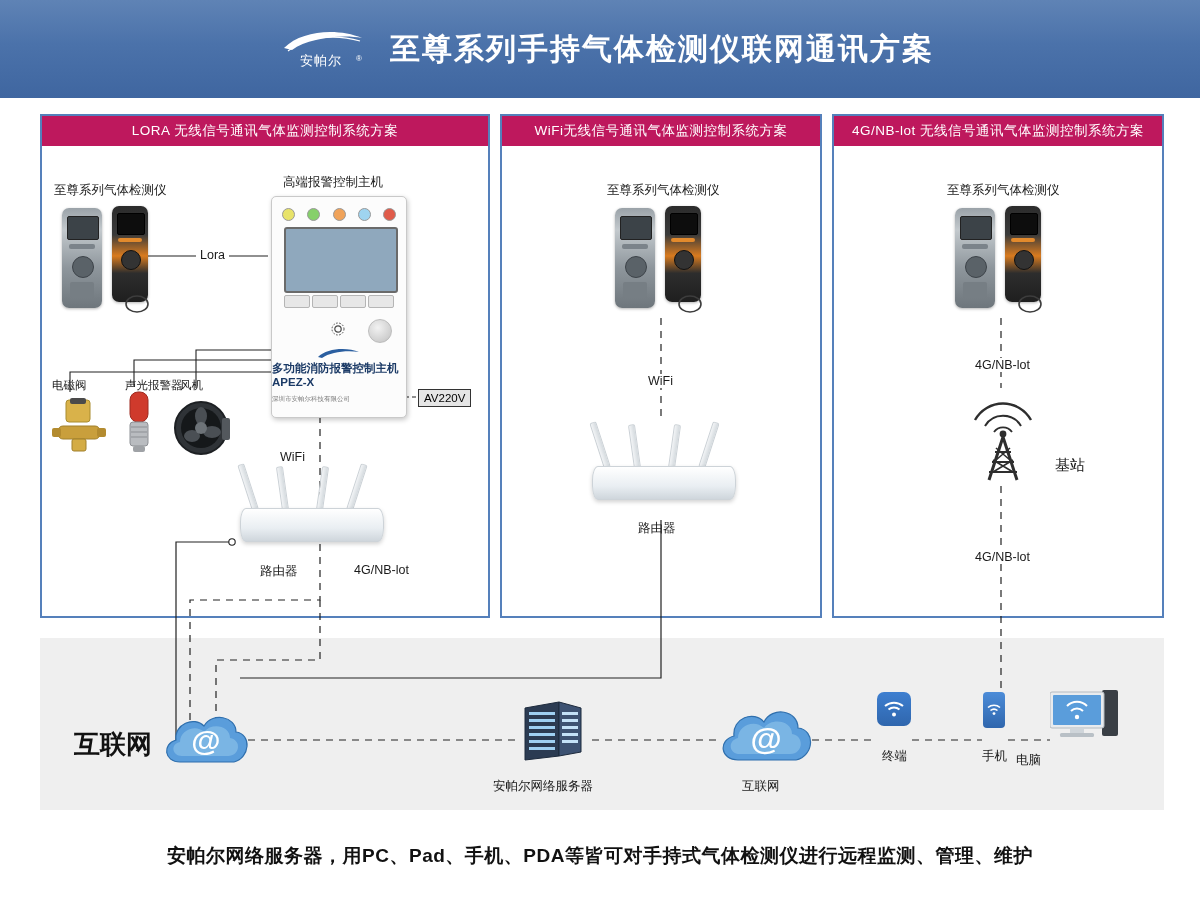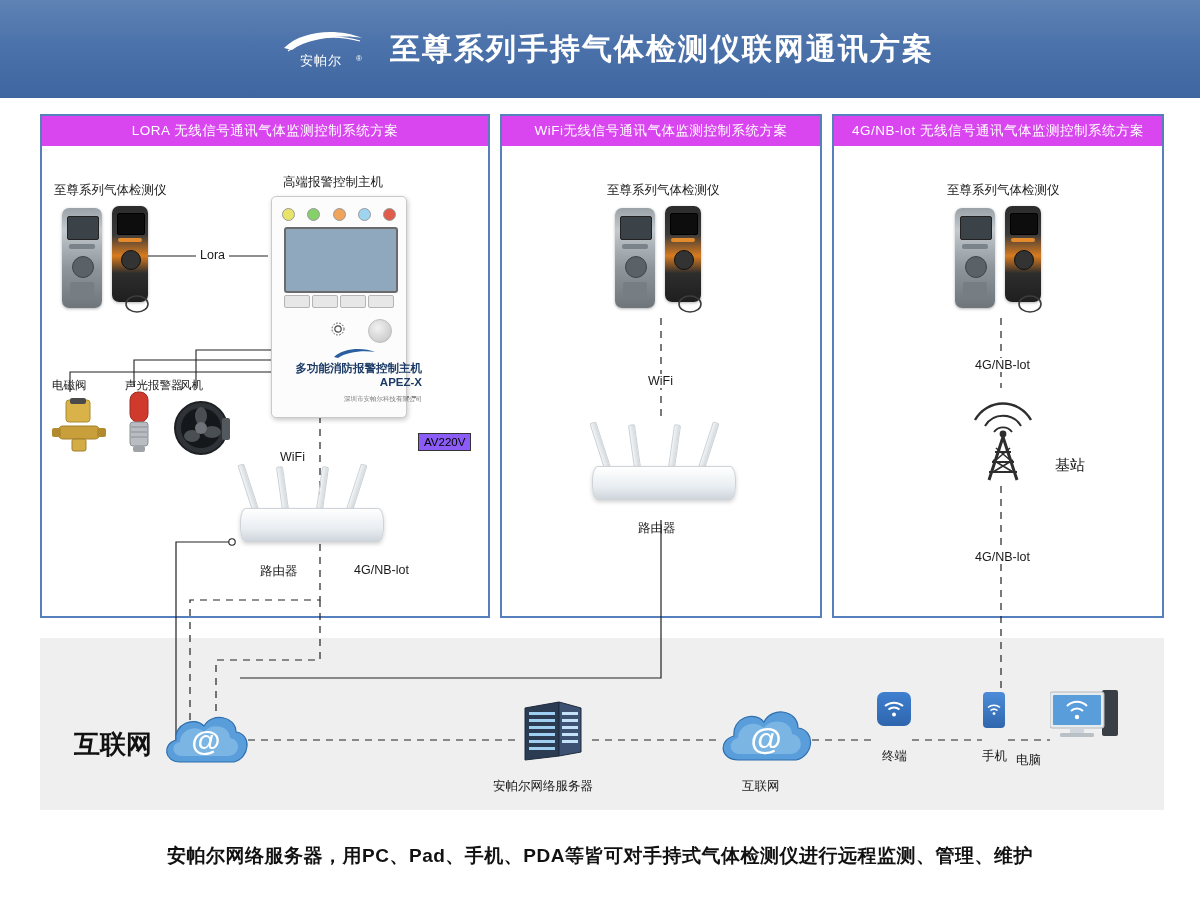--- a/index.html
+++ b/index.html
@@ -67,21 +67,21 @@
 
   
   .panel {
     position: absolute;
     border: 2px solid #5580bb;
     background: #ffffff;
     box-sizing: border-box;
   }
   .panel-title {
     height: 30px;
-    background: #d946ef;
+    background: #be185d;
     color: #ffffff;
     font-size: 13.5px;
     display: flex;
     align-items: center;
     justify-content: center;
     letter-spacing: 0.5px;
     white-space: nowrap;
   }
   #panel-lora { left: 40px; top: 114px; width: 450px; height: 504px; }
   #panel-wifi { left: 500px; top: 114px; width: 322px; height: 504px; }
@@ -193,23 +193,23 @@
   #host-speaker {
     position: absolute;
     left: 96px; top: 122px;
     width: 22px; height: 22px;
     border-radius: 50%;
     background: radial-gradient(circle at 40% 35%, #f2f2f2, #cfcfcf 70%, #b4b4b4 100%);
     border: 1px solid #bdbdbd;
   }
   #host-brand {
     position: absolute;
-    left: 16px; top: 150px;
+    left: 0; top: 150px;
     width: 134px;
-    text-align: right;
+    text-align: left;
   }
   #host-brand .mini-swoosh { display:block; margin: 0 auto 1px auto; }
   #host-brand .hb-name {
     font-size: 11.5px;
     color: #1b3a66;
     font-weight: bold;
   }
   #host-brand .hb-model {
     font-size: 11.5px;
     color: #1b3a66;
@@ -219,23 +219,22 @@
     font-size: 6.5px;
     color: #7a7a7a;
     margin-top: 7px;
   }
   #av220v {
     position: absolute;
     left: 418px; top: 389px;
     border: 1px solid #333;
     padding: 2px 5px;
     font-size: 11.5px;
-    background: #8b5cf6;
+    background: #e5e5e5;
     white-space: nowrap;
-    margin-top: 44px;
   }
 
   
   .router { position: absolute; }
   .router-base {
     position: absolute;
     left: 0; bottom: 0;
     width: 140px; height: 30px;
     background: linear-gradient(to bottom, #ffffff 0%, #e9eef2 60%, #cfd6dc 100%);
     border: 1px solid #cdd3d8;

